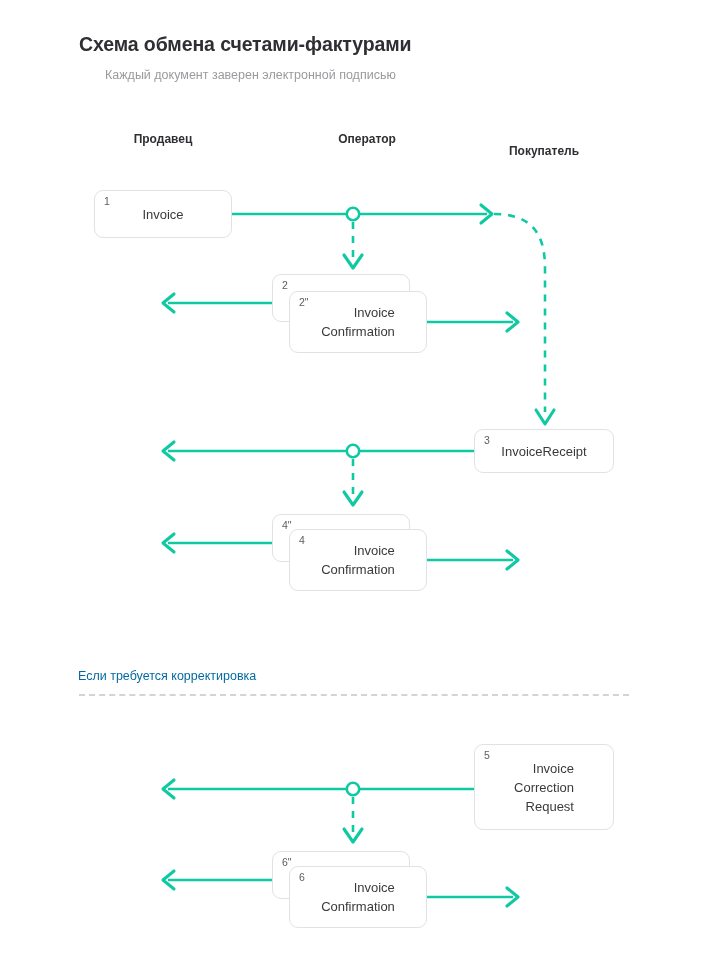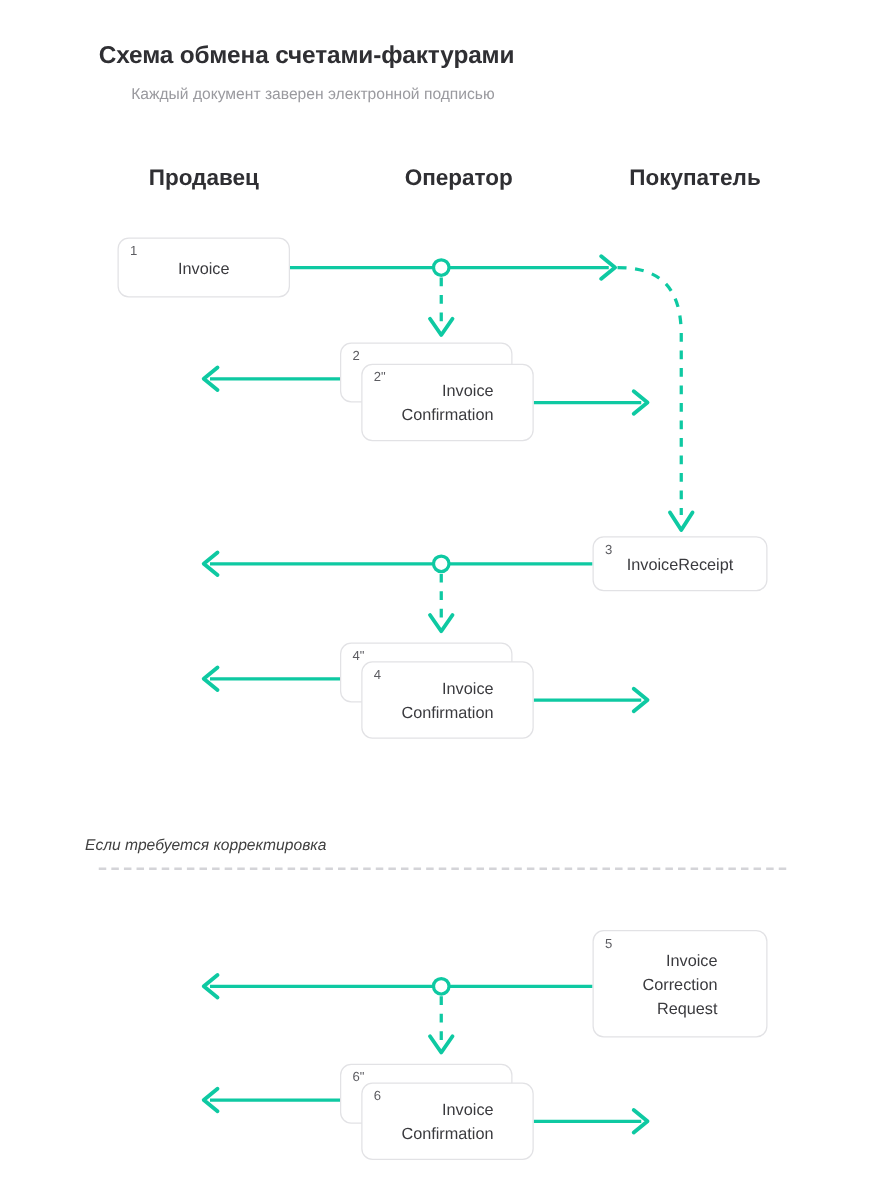--- a/index.html
+++ b/index.html
@@ -43,39 +43,38 @@
     font-weight: normal;
     color: #9a9a9f;
     white-space: nowrap;
     margin-left: 26px;
   }
 
   
   .col-head {
     position: absolute;
     top: 132px;
-    font-size: 18px;
+    font-size: 12px;
     font-weight: bold;
     color: #2f2f33;
     white-space: nowrap;
     transform: translateX(-50%);
   }
   .col-head.c-seller  { left: 163px; }
   .col-head.c-oper    { left: 367px; }
-  .col-head.c-buyer   { left: 556px; }
+  .col-head.c-buyer   { left: 544px; margin-top: 12px; }
 
   
   .section-label {
     position: absolute;
-    left: 68px;
+    left: 78px;
     top: 669px;
     font-size: 12.5px;
-    color: #404040;
-    white-space: nowrap;
-    font-style: italic;
+    color: #0369a1;
+    white-space: nowrap;
   }
   .section-rule {
     position: absolute;
     left: 79px;
     top: 694px;
     width: 550px;
     height: 0;
     border-top: 2px dashed #d4d4d8;
   }
 

